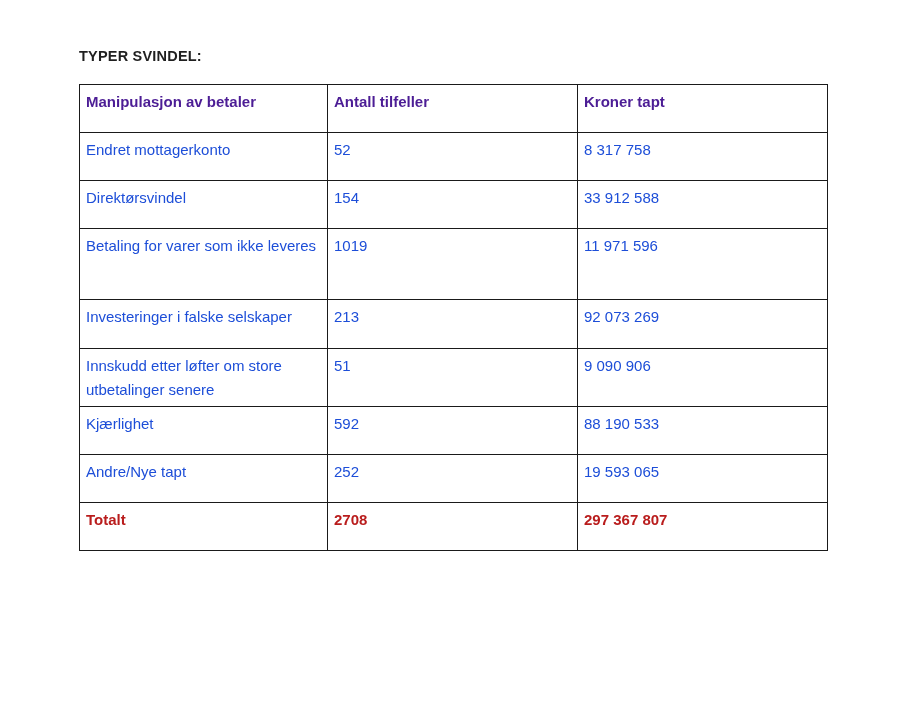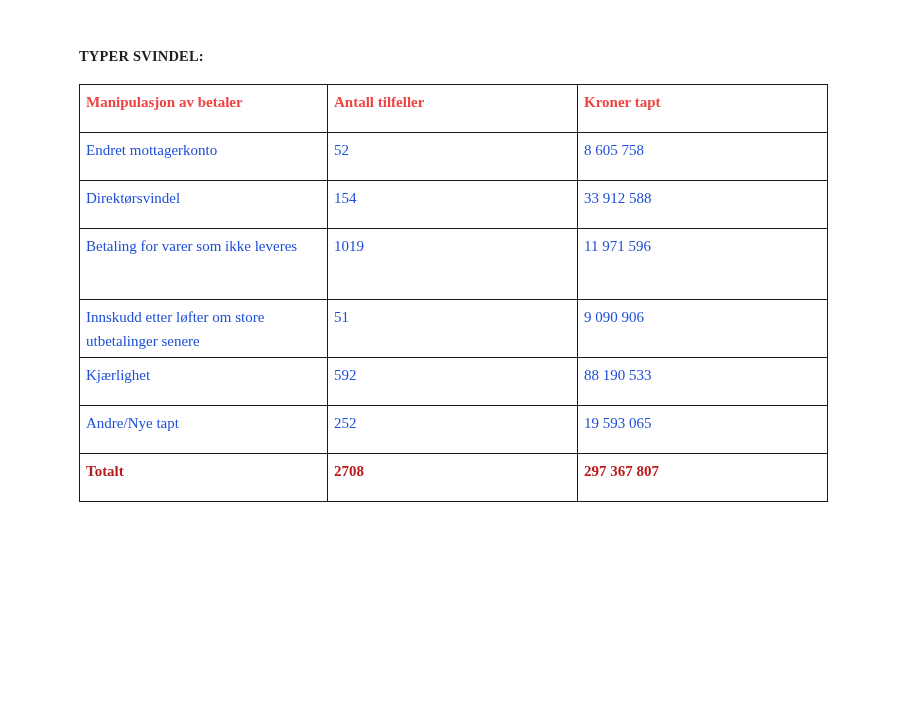--- a/index.html
+++ b/index.html
@@ -5,21 +5,21 @@
   html, body {
     margin: 0;
     padding: 0;
     background: #ffffff;
   }
   .page {
     position: relative;
     width: 911px;
     height: 714px;
     background: #ffffff;
-    font-family: Liberation Serif, serif;
+    font-family: Liberation Sans, sans-serif;
     overflow: hidden;
   }
   .doc-title {
     position: absolute;
     left: 79px;
     top: 48px;
     font-size: 14.5px;
     font-weight: bold;
     color: #1f1f1f;
     letter-spacing: 0.2px;
@@ -39,21 +39,21 @@
     text-align: left;
     padding: 5px 8px 4px 6px;
     font-size: 15px;
     line-height: 24px;
     color: #1d4ed8;
     font-weight: normal;
     overflow: hidden;
   }
   table.fraud-table th {
     font-weight: bold;
-    color: #ef4444;
+    color: #4c1d95;
   }
   tr.h49 > td, tr.h49 > th { height: 38px; }
   tr.h72 > td { height: 61px; }
   tr.h50 > td { height: 39px; }
   tr.h48 > td { height: 37px; }
   tr.h73 > td { height: 62px; }
   tr.total-row > td {
     font-weight: bold;
     color: #b91c1c;
   }
@@ -75,31 +75,36 @@
       <tr class="h49">
         <th>Manipulasjon av betaler</th>
         <th>Antall tilfeller</th>
         <th>Kroner tapt</th>
       </tr>
     </thead>
     <tbody>
       <tr class="h49">
         <td>Endret mottagerkonto</td>
         <td>52</td>
-        <td>8 605 758</td>
+        <td>8 317 758</td>
       </tr>
       <tr class="h49">
         <td>Direktørsvindel</td>
         <td>154</td>
         <td>33 912 588</td>
       </tr>
       <tr class="h72">
         <td>Betaling for varer som ikke leveres</td>
         <td>1019</td>
         <td>11 971 596</td>
+      </tr>
+      <tr class="h50">
+        <td>Investeringer i falske selskaper</td>
+        <td>213</td>
+        <td>92 073 269</td>
       </tr>
       <tr class="h48">
         <td>Innskudd etter løfter om store utbetalinger senere</td>
         <td>51</td>
         <td>9 090 906</td>
       </tr>
       <tr class="h49">
         <td>Kjærlighet</td>
         <td>592</td>
         <td>88 190 533</td>

